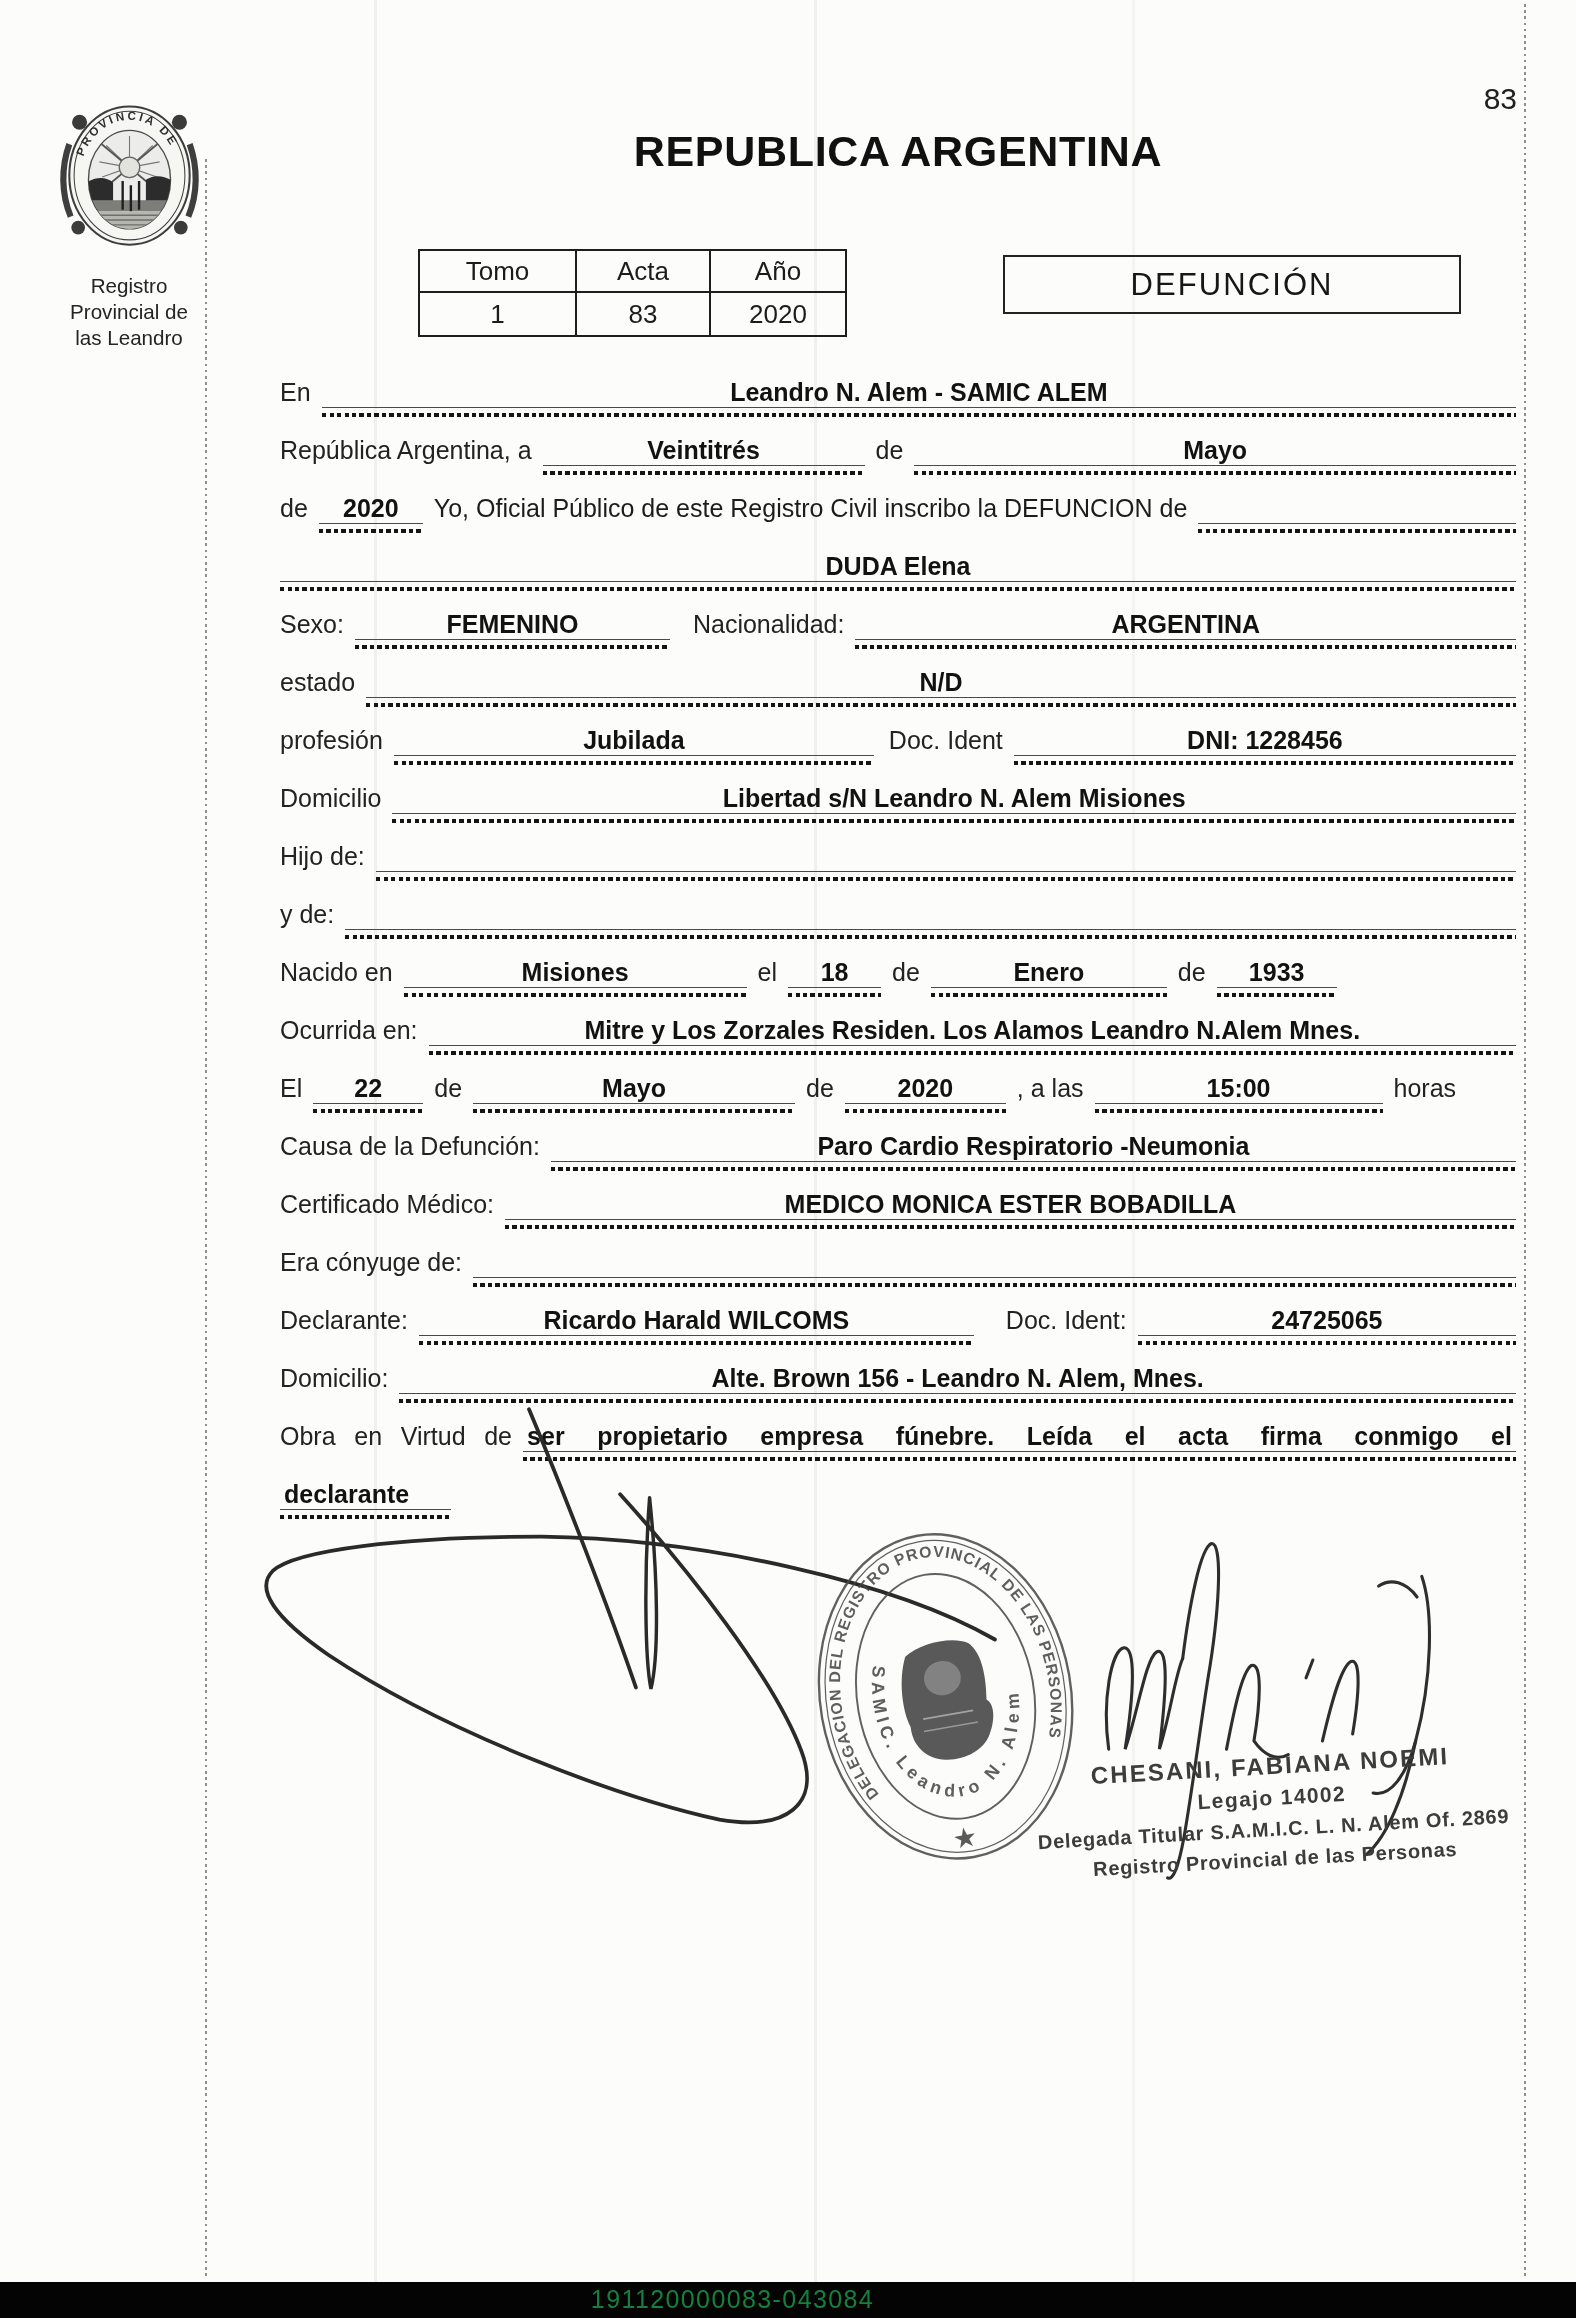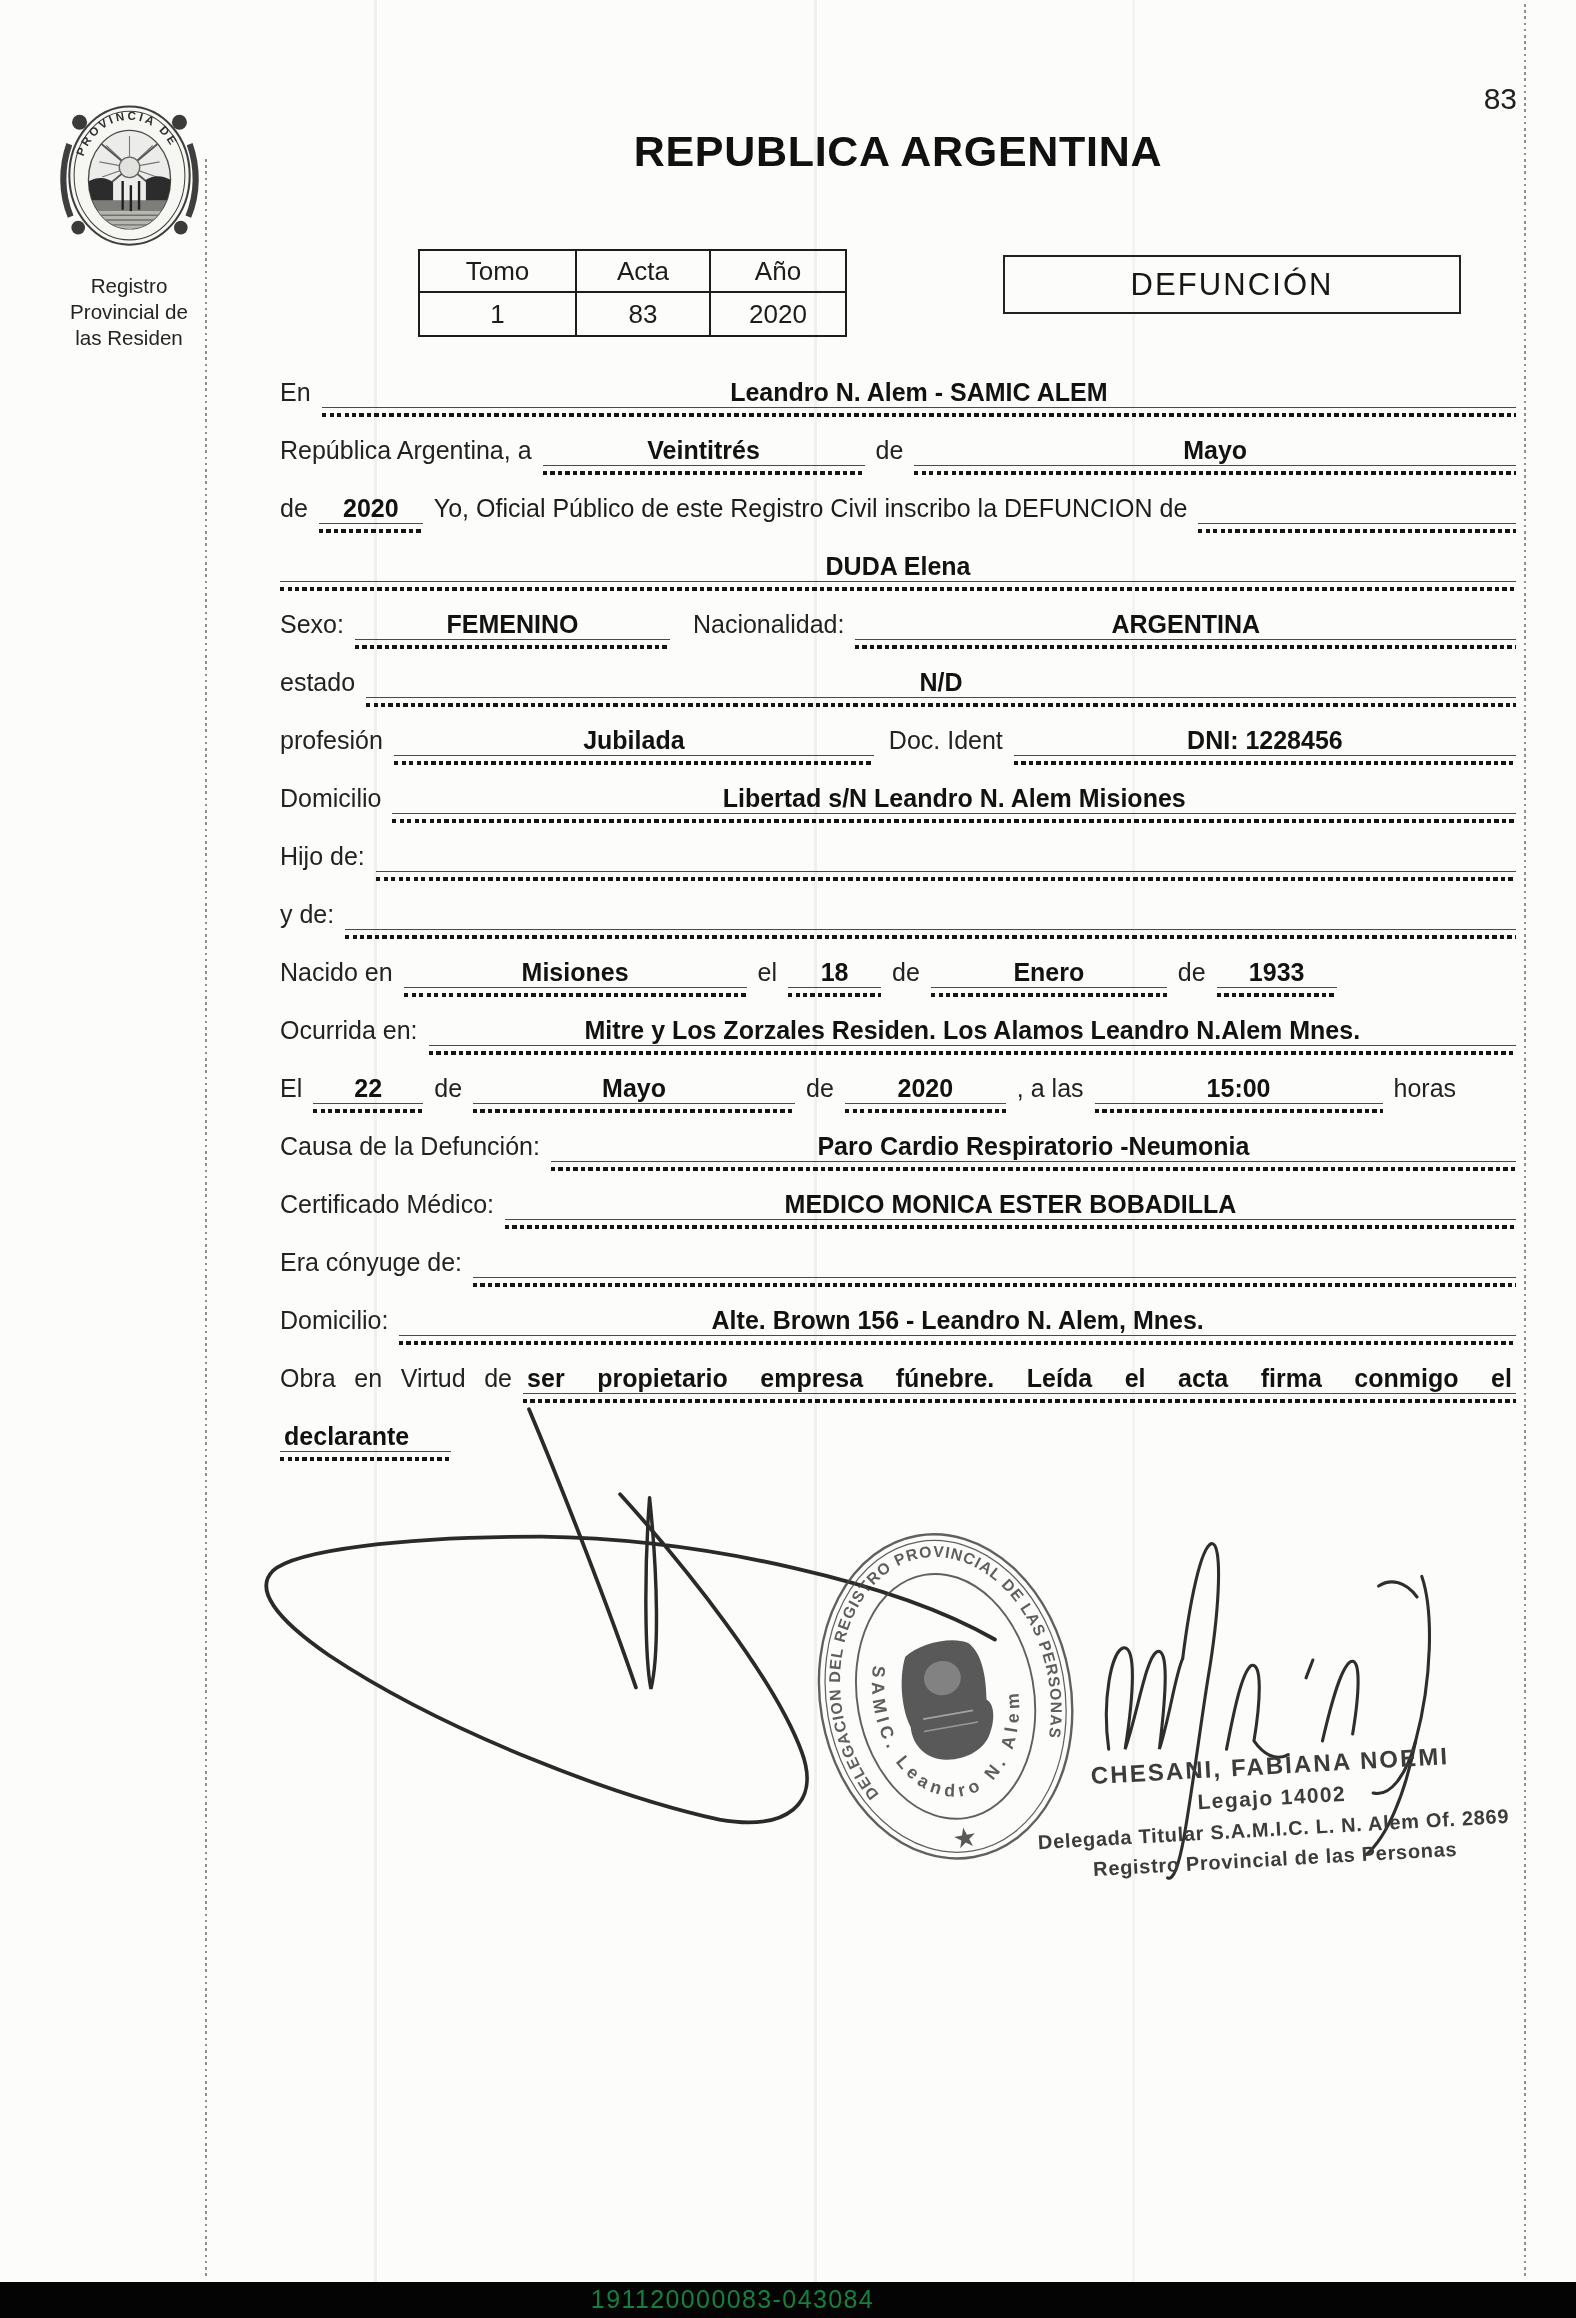--- a/index.html
+++ b/index.html
@@ -123,21 +123,21 @@
         <line x1="108" y1="130" x2="108" y2="172" stroke="#1f1f1f" stroke-width="3.5"></line>
         <line x1="120" y1="124" x2="120" y2="166" stroke="#1f1f1f" stroke-width="3.5"></line>
         <rect x="40" y="168" width="132" height="26" fill="#b6b6b1"></rect>
         <line x1="44" y1="174" x2="168" y2="174" stroke="#6e6e6a" stroke-width="2"></line>
         <line x1="44" y1="181" x2="168" y2="181" stroke="#6e6e6a" stroke-width="2"></line>
         <line x1="44" y1="188" x2="168" y2="188" stroke="#6e6e6a" stroke-width="2"></line>
       </g>
     </svg>
     <div class="org">
       <div>Registro Provincial de</div>
-      <div>las Residen</div>
+      <div>las Leandro</div>
     </div>
   </div>
 
   <div class="title">REPUBLICA ARGENTINA</div>
 
   <table class="rec">
     <tbody>
         <tr class="h">
       <td class="c0">Tomo</td>
       <td class="c1">Acta</td>
@@ -295,20 +295,30 @@
       <div class="blank fill">
         <span class="val">MEDICO MONICA ESTER BOBADILLA</span>
       </div>
     </div>
 
     <div class="row">
       <span class="lab">Era cónyuge de:</span>
       <div class="blank fill"></div>
     </div>
 
+    <div class="row">
+      <span class="lab">Declarante:</span>
+      <div class="blank" style="width:555px">
+        <span class="val">Ricardo Harald WILCOMS</span>
+      </div>
+      <span class="lab" style="margin-left:32px">Doc. Ident:</span>
+      <div class="blank fill">
+        <span class="val">24725065</span>
+      </div>
+    </div>
 
     <div class="row">
       <span class="lab">Domicilio:</span>
       <div class="blank fill">
         <span class="val">Alte. Brown 156 - Leandro N. Alem, Mnes.</span>
       </div>
     </div>
 
     <div class="row">
       <span class="lab jlab">Obra en Virtud de</span>

